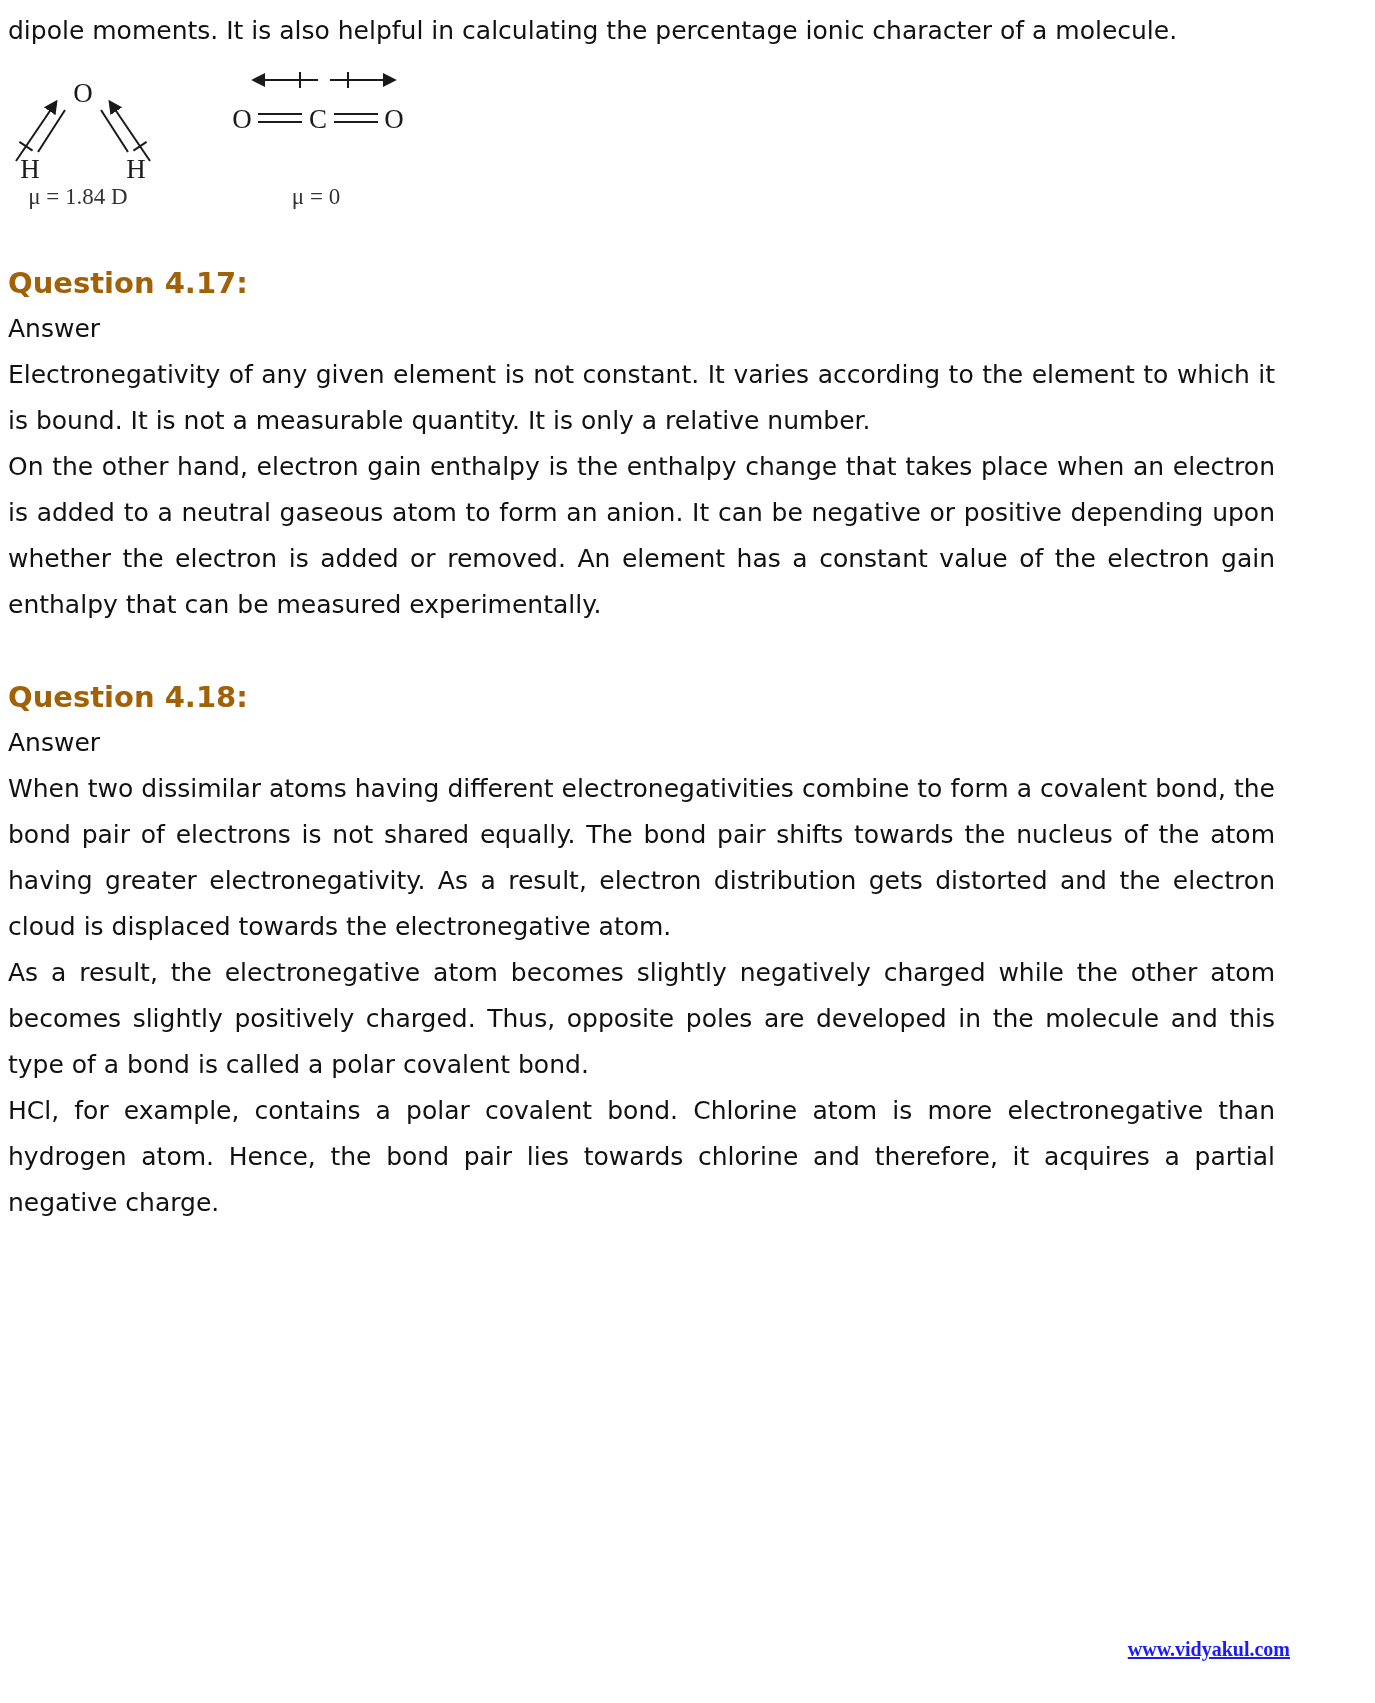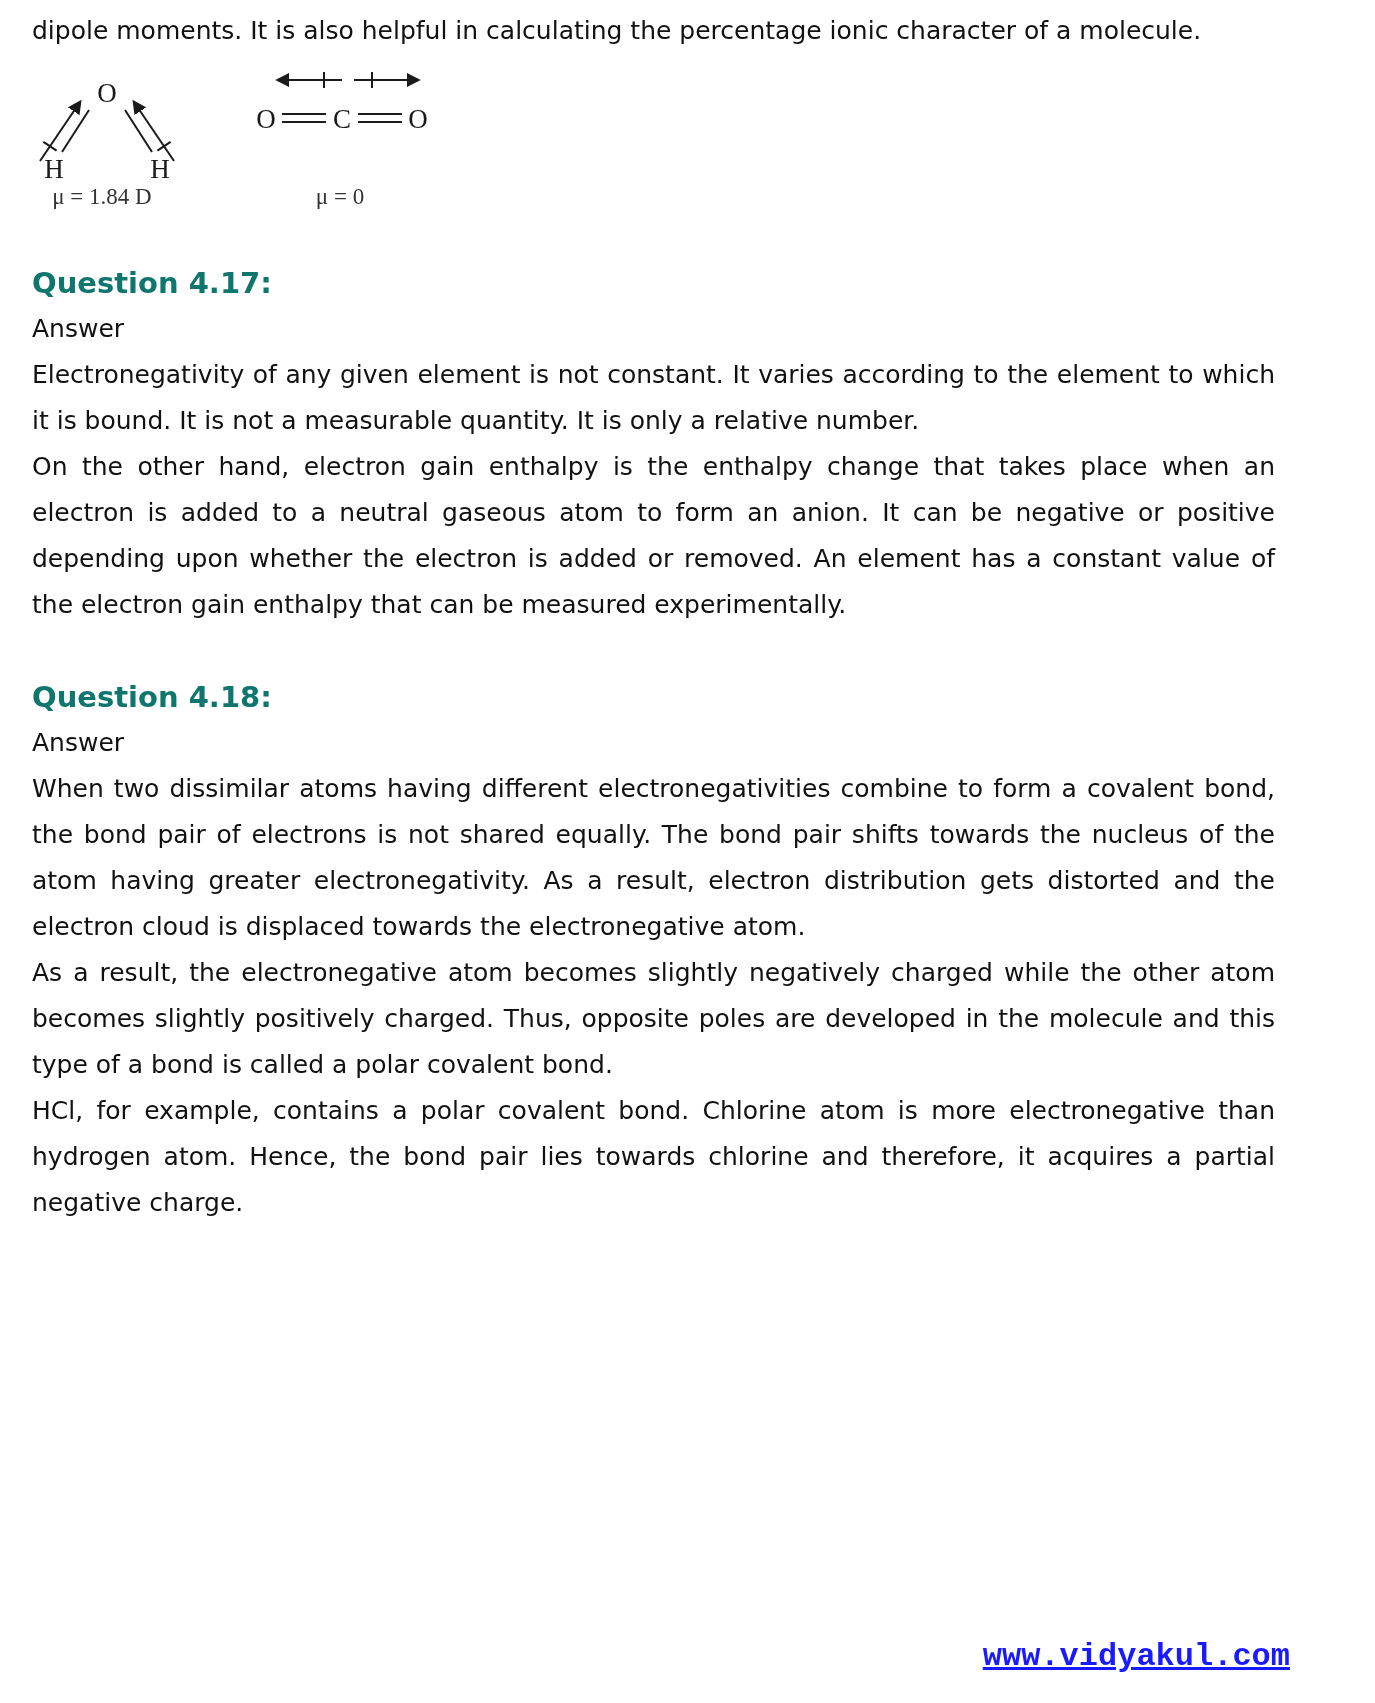--- a/index.html
+++ b/index.html
@@ -5,35 +5,35 @@
   html, body { margin: 0; padding: 0; background: #ffffff; }
   .page {
     position: relative;
     width: 1375px;
     height: 1703px;
     background: #ffffff;
     font-family: "DejaVu Sans", sans-serif;
     color: #111111;
     overflow: hidden;
     box-sizing: border-box;
-    padding: 8px 100px 0 32px;
+    padding: 8px 100px 0 8px;
   }
   p.body-text {
     margin: 0;
     font-size: 25px;
     line-height: 46px;
     color: #111111;
   }
   p.justify { text-align: justify; }
   h2.q-heading {
     margin: 44px 0 0 0;
     font-size: 29px;
     line-height: 46px;
     font-weight: bold;
-    color: #0f766e;
+    color: #a16207;
   }
   h2.q-heading.second { margin-top: 46px; }
   .diagram-row {
     display: flex;
     align-items: flex-start;
     margin-top: 12px;
     height: 150px;
   }
   .diagram-row svg { display: block; }
   .co2-svg { margin-left: 70px; }
@@ -47,23 +47,23 @@
     font-size: 23px;
     fill: #333333;
   }
   .diag-stroke { stroke: #1a1a1a; stroke-width: 2; fill: none; }
   .footer {
     position: absolute;
     top: 1638px;
     right: 85px;
   }
   .footer-link {
-    font-family: Liberation Mono, monospace;
+    font-family: Liberation Serif, serif;
     font-weight: bold;
-    font-size: 32px;
+    font-size: 20px;
     color: #1a1aff;
     text-decoration: underline;
     cursor: pointer;
     margin-left: 19px;
   }
 </style>
 </head>
 <body>
 
 <div class="page">

